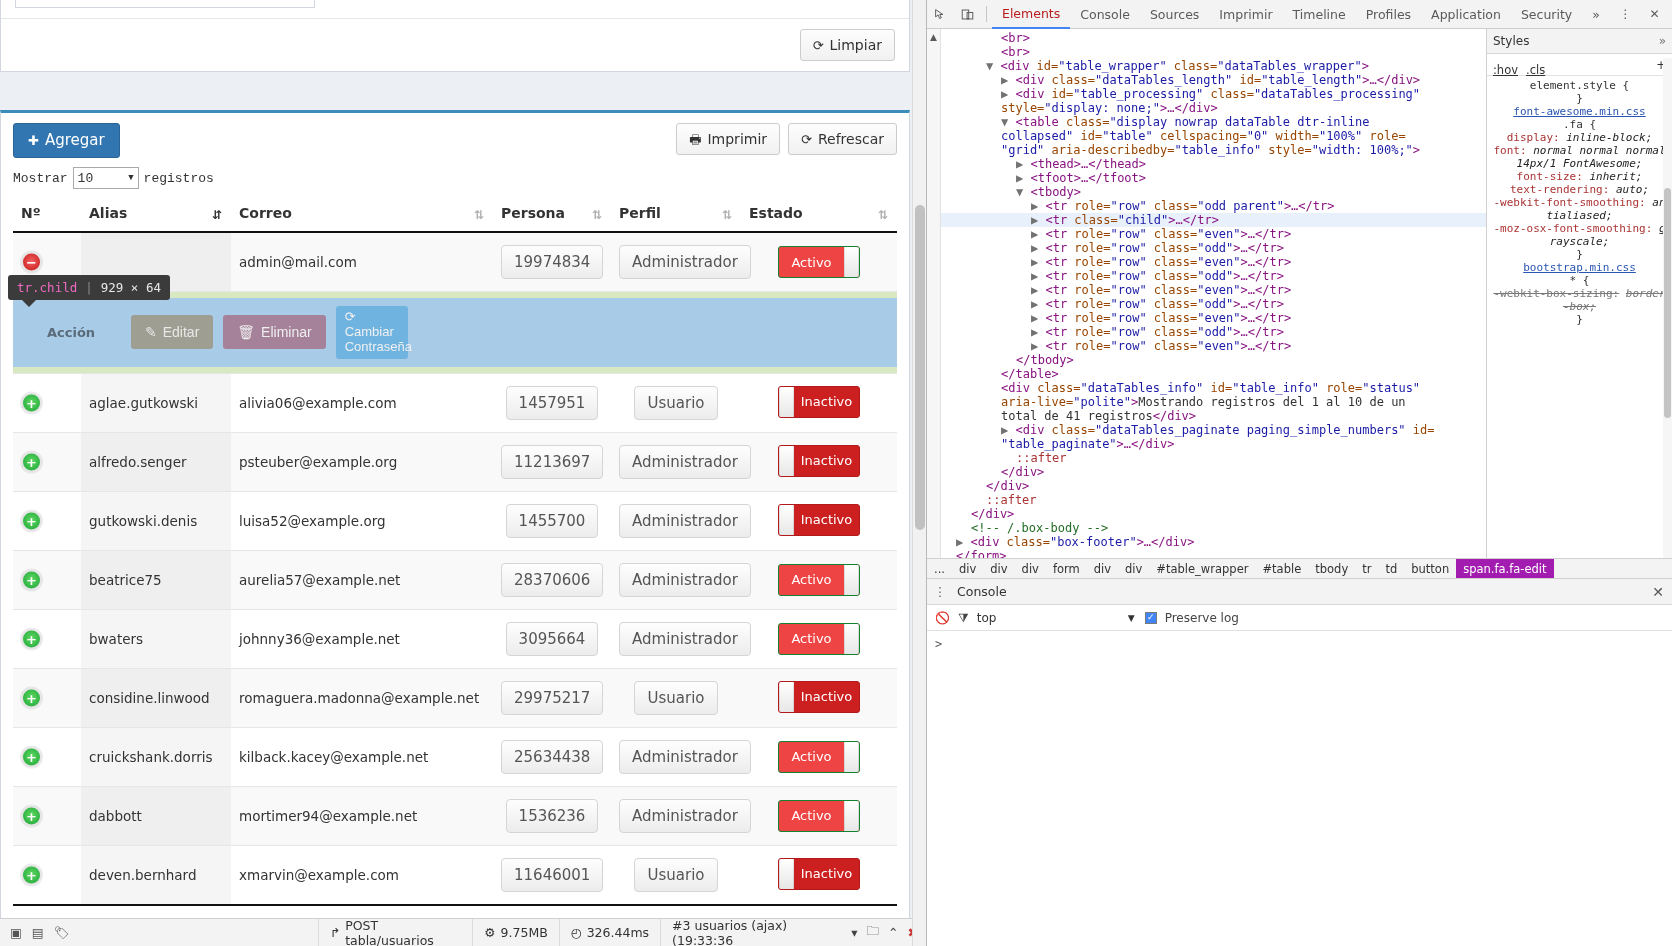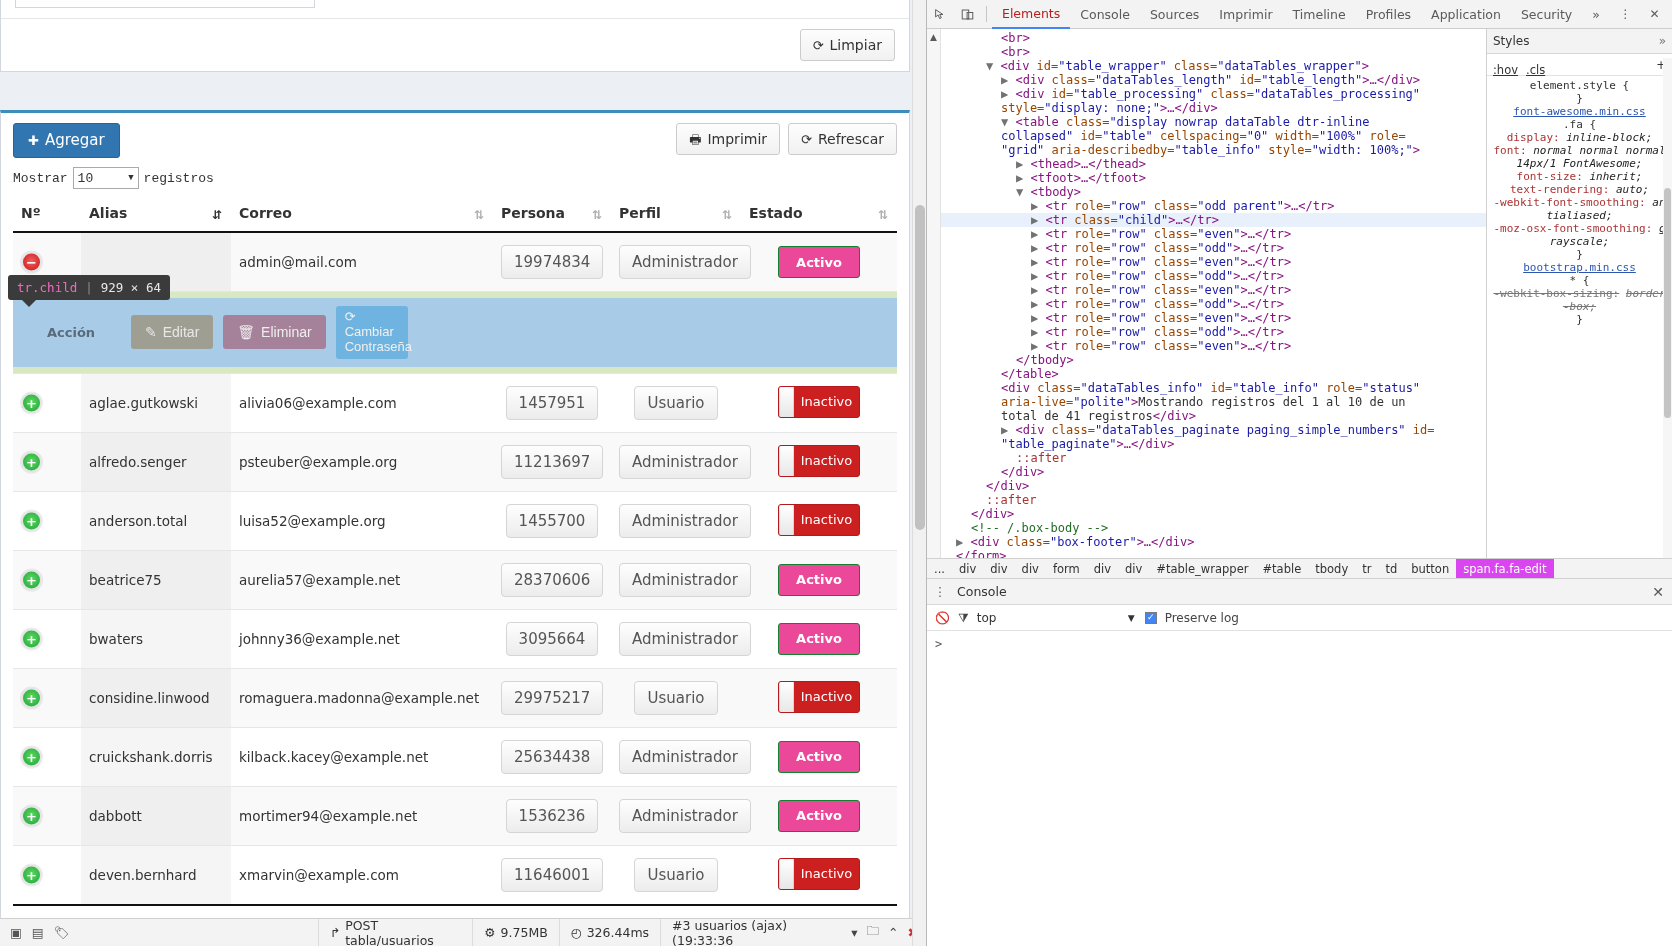--- a/index.html
+++ b/index.html
@@ -166,23 +166,22 @@
   }
 
   .toggle {
     display: inline-flex; align-items: stretch;
     width: 82px; height: 32px;
     border-radius: 3px; overflow: hidden;
     font-size: 13px; font-weight: normal;
     color: #fff;
   }
   .toggle.on {
-    background: #ec4899; border: 1px solid #13812f;
-    flex-direction: column;
-    font-weight: bold;
+    background: #ef4444; border: 1px solid #13812f;
+    flex-direction: row;
   }
   .toggle.off {
     background: #cc1f20; border: 1px solid #b41a1b;
     flex-direction: row;
   }
   .toggle .lbl { flex: 1; display: flex; align-items: center; justify-content: center; }
   .toggle .knob {
     width: 15px;
     background: linear-gradient(#ffffff,#e7e7e7);
     border-left: 1px solid rgba(0,0,0,0.10);
@@ -360,21 +359,21 @@
   .styles-plus { margin-left: auto; }
 
   .dt-breadcrumb {
     height: 21px; display: flex; align-items: center;
     border-top: 1px solid #d0d0d0; border-bottom: 1px solid #d0d0d0;
     background: #f3f3f3;
     font-size: 11.5px; color: #333;
     overflow: hidden;
   }
   .crumb { padding: 0 7px; height: 21px; display: flex; align-items: center; white-space: nowrap; }
-  .crumb.active { background: #d946ef; color: #fff; }
+  .crumb.active { background: #a21caf; color: #fff; }
 
   .console-pane { height: 946px; }
   .console-head {
     height: 26px; display: flex; align-items: center;
     border-bottom: 1px solid #d8d8d8;
     background: #f3f3f3;
     padding-left: 4px;
     font-size: 12.5px;
   }
   .console-head .dots { width: 18px; text-align: center; color: #666; }
@@ -531,21 +530,21 @@
                 <td class="c-correo">psteuber@example.org</td>
                 <td class="c-persona"><span class="pill">11213697</span></td>
                 <td class="c-perfil"><span class="pill">Administrador</span></td>
                 <td class="c-estado"><span class="toggle off">
                     <span class="lbl">Inactivo</span>
                     <span class="knob"></span>
                   </span></td>
               </tr>
               <tr class="even">
                 <td class="c-num"><span class="ctrl">+</span><span>4</span></td>
-                <td class="c-alias">anderson.total</td>
+                <td class="c-alias">gutkowski.denis</td>
                 <td class="c-correo">luisa52@example.org</td>
                 <td class="c-persona"><span class="pill">1455700</span></td>
                 <td class="c-perfil"><span class="pill">Administrador</span></td>
                 <td class="c-estado"><span class="toggle off">
                     <span class="lbl">Inactivo</span>
                     <span class="knob"></span>
                   </span></td>
               </tr>
               <tr class="odd">
                 <td class="c-num"><span class="ctrl">+</span><span>5</span></td>

